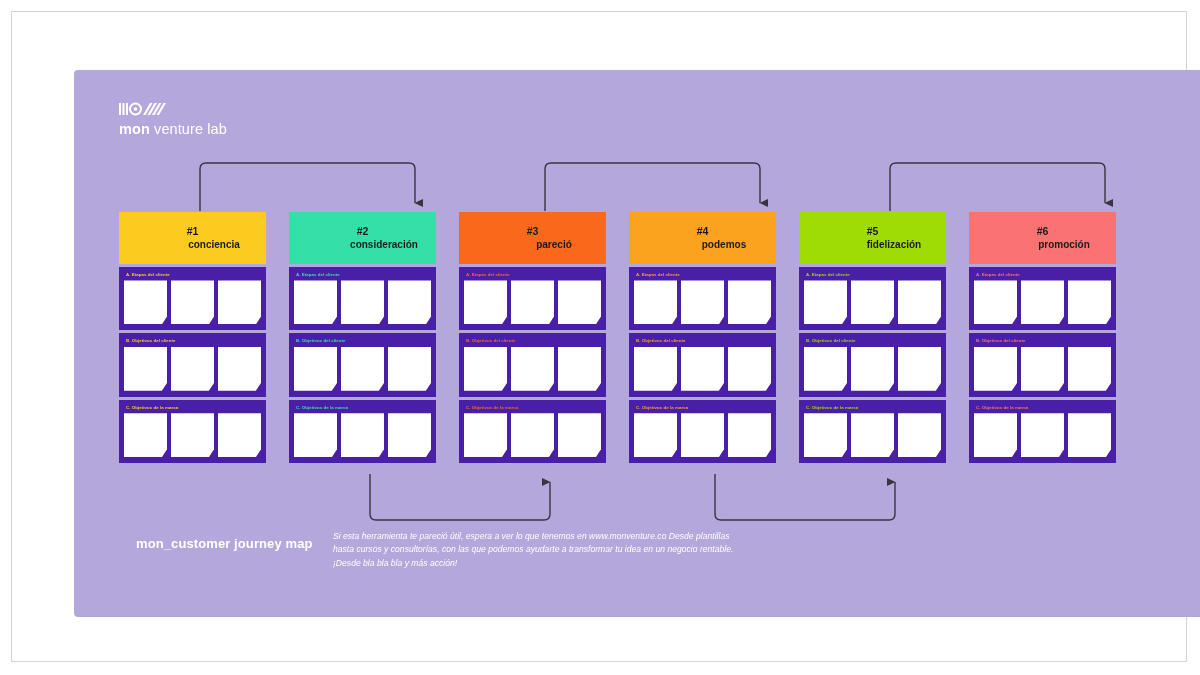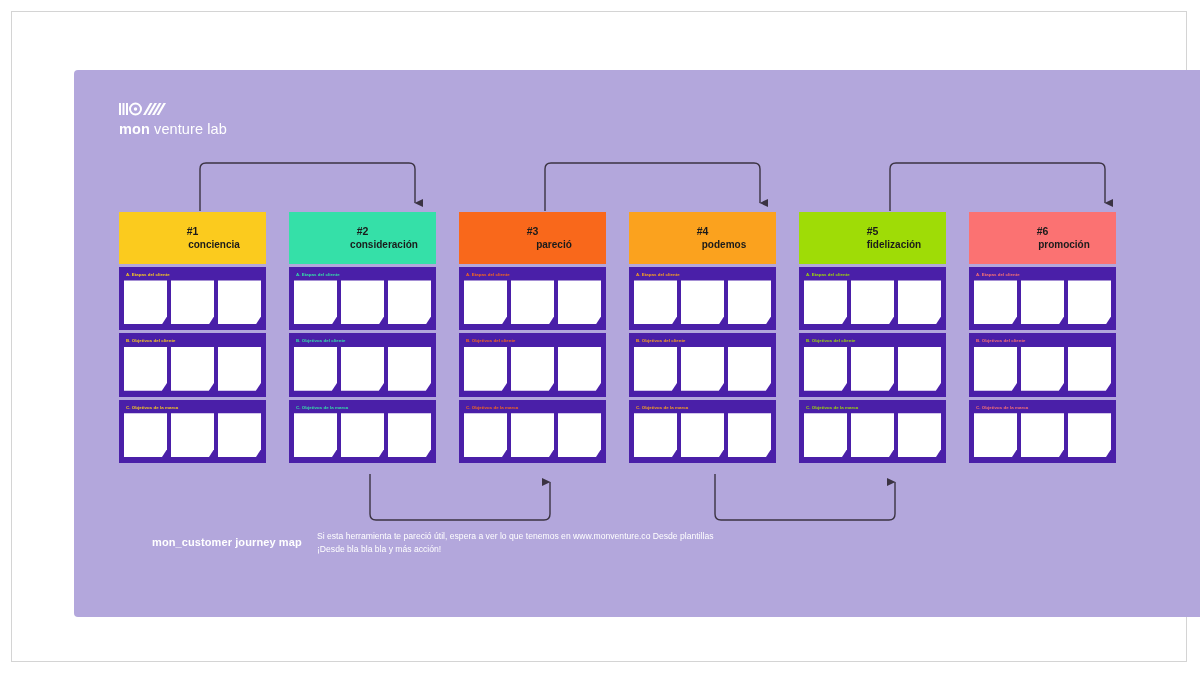--- a/index.html
+++ b/index.html
@@ -119,34 +119,35 @@
     flex:1;
     height:44px;
     background:#ffffff;
     -webkit-clip-path:polygon(0 0,100% 0,100% 82%,88% 100%,0 100%);
     clip-path:polygon(0 0,100% 0,100% 82%,88% 100%,0 100%);
   }
 
   
   .footer-title{
     position:absolute;
-    left:78px;top:466px;
-    font-size:11px;
+    left:62px;top:466px;
+    font-size:13px;
     font-weight:700;
     color:#ffffff;
     letter-spacing:.1px;
     white-space:nowrap;
   }
   .footer-note{
     position:absolute;
-    left:243px;top:460px;
+    left:259px;top:460px;
     width:500px;
     font-size:8.6px;
     line-height:1.55;
     color:#ffffff;
+    font-style:italic;
   }
   .footer-note p{margin:0;}
 </style>
 </head>
 <body>
 
 <div class="slide-frame">
   <div class="board">
 
     <div class="brand">
@@ -389,17 +390,18 @@
             </div>
           </div>
         </div>
       </div>
 
     </div>
 
     <div class="footer-title">mon_customer journey map</div>
     <div class="footer-note">
       <p>Si esta herramienta te pareció útil, espera a ver lo que tenemos en www.monventure.co  Desde plantillas</p>
+      <p>hasta cursos y consultorías, con las que podemos ayudarte a transformar tu idea en un negocio rentable.</p>
       <p>¡Desde bla bla bla y más acción!</p>
     </div>
 
   </div>
 </div>
 
 </body></html>

